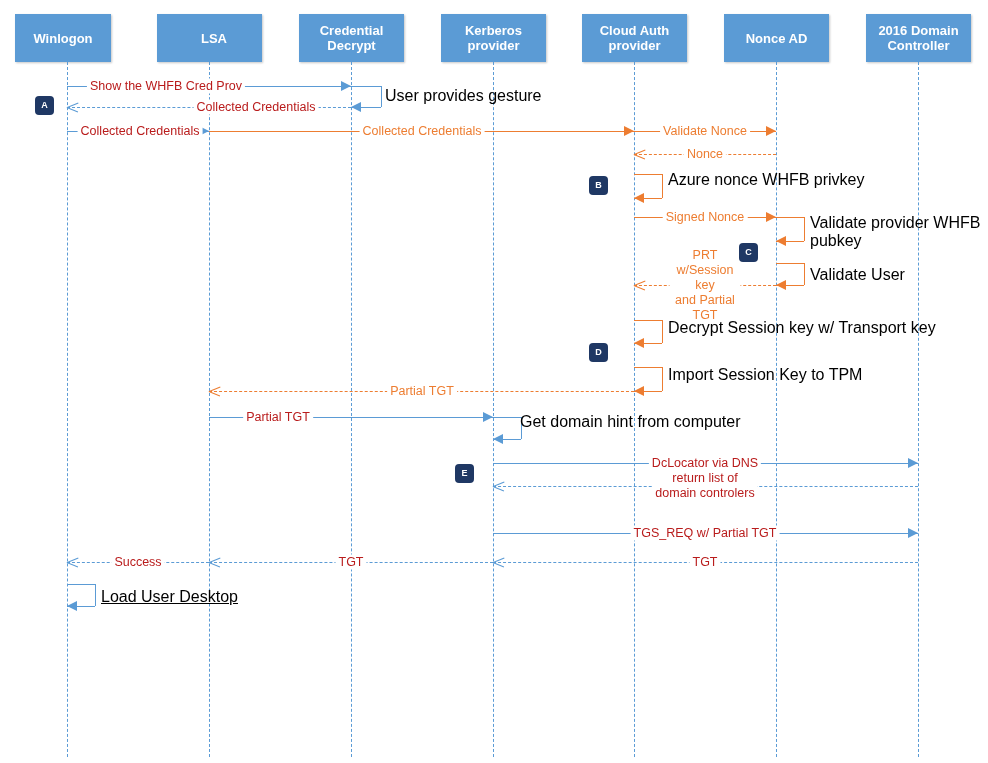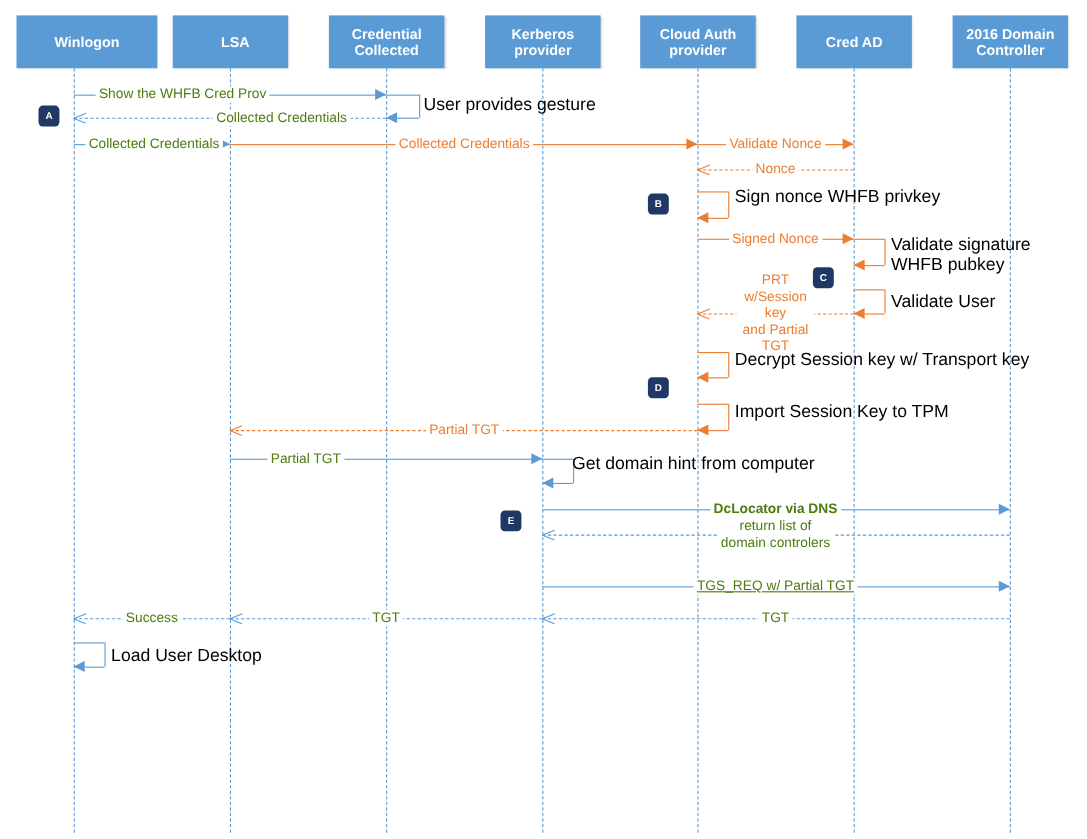--- a/index.html
+++ b/index.html
@@ -85,21 +85,21 @@
   .msg .head.open.left::before{top:6px;transform:rotate(-22deg);}
   .msg .head.open.left::after{top:6px;transform:rotate(22deg);}
   
   .msg .cap{
     position:absolute;
     transform:translate(-50%,-50%);
     background:#ffffff;
     padding:0 3px;
     font-size:12.5px;
     line-height:15px;
-    color:#4d7c0f;
+    color:#b91c1c;
     white-space:nowrap;
     text-align:center;
   }
   .msg.orange .cap{color:#ED7D31;}
   .msg .cap.two{white-space:pre-line;}
   
   .selfloop{position:absolute;}
   .selfloop .top,.selfloop .bot{
     position:absolute;left:0;height:0;
     border-top:1.4px solid #5B9BD5;
@@ -117,40 +117,40 @@
     border-bottom:5.5px solid transparent;
     border-right:10px solid #5B9BD5;
   }
   .selfloop.orange .head{border-right-color:#ED7D31;}
 </style>
 </head>
 <body>
 
 <div id="diagram">
   <div id="actors-layer">
-      <div class="actor-box" style="left: 15px; top: 14px; width: 128px; height: 48px;">
+      <div class="actor-box" style="left: 15px; top: 14px; width: 96px; height: 48px;">
         <span>Winlogon</span>
       </div>
       <div class="actor-box" style="left: 157px; top: 14px; width: 105px; height: 48px; padding-left: 13px;">
         <span>LSA</span>
       </div>
       <div class="actor-box" style="left: 299px; top: 14px; width: 105px; height: 48px;">
         <span>Credential
-Collected</span>
+Decrypt</span>
       </div>
       <div class="actor-box" style="left: 441px; top: 14px; width: 105px; height: 48px;">
         <span>Kerberos
 provider</span>
       </div>
       <div class="actor-box" style="left: 582px; top: 14px; width: 105px; height: 48px;">
         <span>Cloud Auth
 provider</span>
       </div>
       <div class="actor-box" style="left: 724px; top: 14px; width: 105px; height: 48px;">
-        <span>Cred AD</span>
+        <span>Nonce AD</span>
       </div>
       <div class="actor-box" style="left: 866px; top: 14px; width: 105px; height: 48px;">
         <span>2016 Domain
 Controller</span>
       </div>
     </div>
   <div id="lifelines-layer">
       <div class="lifeline" style="left: 67px; top: 62px; height: 695px;"></div>
       <div class="lifeline" style="left: 209px; top: 62px; height: 695px;"></div>
       <div class="lifeline" style="left: 351px; top: 62px; height: 695px;"></div>
@@ -207,32 +207,32 @@
         <div class="cap" style="left: 213px; top: 0px;">Partial TGT</div>
       </div>
       <div class="msg" style="left: 209px; top: 417px; width: 284px; height: 0px;">
         <div class="line" style="width: 284px;"></div>
         <div class="head right" style="left: 274px;"></div>
         <div class="cap" style="left: 69px; top: 0px;">Partial TGT</div>
       </div>
       <div class="msg" style="left: 493px; top: 463px; width: 425px; height: 0px;">
         <div class="line" style="width: 425px;"></div>
         <div class="head right" style="left: 415px;"></div>
-        <div class="cap" style="left: 212px; top: 0px; font-weight: bold;">DcLocator via DNS</div>
+        <div class="cap" style="left: 212px; top: 0px;">DcLocator via DNS</div>
       </div>
       <div class="msg dashed" style="left: 493px; top: 486px; width: 425px; height: 0px;">
         <div class="line" style="width: 425px;"></div>
         <div class="head left open" style="left: 0px;"></div>
         <div class="cap two" style="left: 212px; top: 0px;">return list of
 domain controlers</div>
       </div>
       <div class="msg" style="left: 493px; top: 533px; width: 425px; height: 0px;">
         <div class="line" style="width: 425px;"></div>
         <div class="head right" style="left: 415px;"></div>
-        <div class="cap" style="left: 212px; top: 0px; text-decoration: underline;">TGS_REQ w/ Partial TGT</div>
+        <div class="cap" style="left: 212px; top: 0px;">TGS_REQ w/ Partial TGT</div>
       </div>
       <div class="msg dashed" style="left: 493px; top: 562px; width: 425px; height: 0px;">
         <div class="line" style="width: 425px;"></div>
         <div class="head left open" style="left: 0px;"></div>
         <div class="cap" style="left: 212px; top: 0px;">TGT</div>
       </div>
       <div class="msg dashed" style="left: 209px; top: 562px; width: 284px; height: 0px;">
         <div class="line" style="width: 284px;"></div>
         <div class="head left open" style="left: 0px;"></div>
         <div class="cap" style="left: 142px; top: 0px;">TGT</div>
@@ -250,29 +250,29 @@
         <div class="bot" style="top: 21px; width: 30px;"></div>
         <div class="head" style="left: 0px; top: 15.5px;"></div>
       </div>
       <div class="cap" style="left: 385px; top: 87px; position: absolute;">User provides gesture</div>
       <div class="selfloop orange" style="left: 634px; top: 174px; width: 28px; height: 24px;">
         <div class="top" style="top: 0px; width: 28px;"></div>
         <div class="side" style="left: 28px; top: 0px; height: 24px;"></div>
         <div class="bot" style="top: 24px; width: 28px;"></div>
         <div class="head" style="left: 0px; top: 18.5px;"></div>
       </div>
-      <div class="cap" style="left: 668px; top: 171px; position: absolute;">Sign nonce
+      <div class="cap" style="left: 668px; top: 171px; position: absolute;">Azure nonce
 WHFB privkey</div>
       <div class="selfloop orange" style="left: 776px; top: 217px; width: 28px; height: 24px;">
         <div class="top" style="top: 0px; width: 28px;"></div>
         <div class="side" style="left: 28px; top: 0px; height: 24px;"></div>
         <div class="bot" style="top: 24px; width: 28px;"></div>
         <div class="head" style="left: 0px; top: 18.5px;"></div>
       </div>
-      <div class="cap" style="left: 810px; top: 214px; position: absolute;">Validate signature
+      <div class="cap" style="left: 810px; top: 214px; position: absolute;">Validate provider
 WHFB pubkey</div>
       <div class="selfloop orange" style="left: 776px; top: 263px; width: 28px; height: 22px;">
         <div class="top" style="top: 0px; width: 28px;"></div>
         <div class="side" style="left: 28px; top: 0px; height: 22px;"></div>
         <div class="bot" style="top: 22px; width: 28px;"></div>
         <div class="head" style="left: 0px; top: 16.5px;"></div>
       </div>
       <div class="cap" style="left: 810px; top: 266px; position: absolute;">Validate User</div>
       <div class="selfloop orange" style="left: 634px; top: 320px; width: 28px; height: 23px;">
         <div class="top" style="top: 0px; width: 28px;"></div>
@@ -297,21 +297,21 @@
         <div class="head" style="left: 0px; top: 16.5px;"></div>
       </div>
       <div class="cap" style="left: 520px; top: 413px; position: absolute;">Get domain hint
 from computer</div>
       <div class="selfloop" style="left: 67px; top: 584px; width: 28px; height: 22px;">
         <div class="top" style="top: 0px; width: 28px;"></div>
         <div class="side" style="left: 28px; top: 0px; height: 22px;"></div>
         <div class="bot" style="top: 22px; width: 28px;"></div>
         <div class="head" style="left: 0px; top: 16.5px;"></div>
       </div>
-      <div class="cap" style="left: 101px; top: 588px; position: absolute;">Load User Desktop</div>
+      <div class="cap" style="left: 101px; top: 588px; position: absolute; text-decoration: underline;">Load User Desktop</div>
     </div>
   <div id="badges-layer">
       <div class="badge" style="left: 36px; top: 97px;">A</div>
       <div class="badge" style="left: 590px; top: 177px;">B</div>
       <div class="badge" style="left: 740px; top: 244px;">C</div>
       <div class="badge" style="left: 590px; top: 344px;">D</div>
       <div class="badge" style="left: 456px; top: 465px;">E</div>
     </div>
 </div>
 

